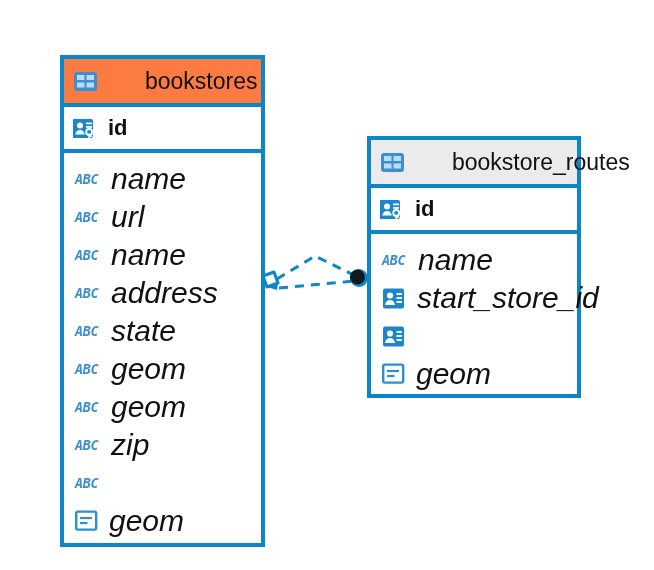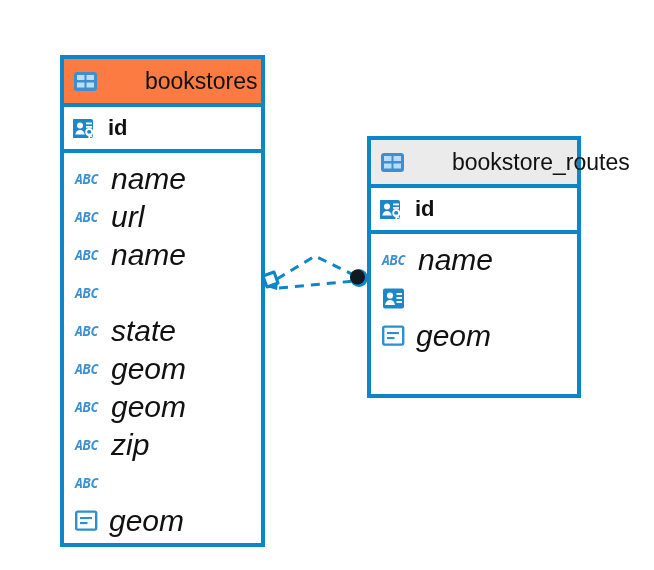--- a/index.html
+++ b/index.html
@@ -192,20 +192,21 @@
         <span class="icon icon-abc">
           <span class="abc-text">ABC</span>
         </span>
         <span class="field-label">name</span>
       </div>
 
       <div class="field-row">
         <span class="icon icon-abc">
           <span class="abc-text">ABC</span>
         </span>
+        <span class="field-label">address</span>
       </div>
 
       <div class="field-row">
         <span class="icon icon-abc">
           <span class="abc-text">ABC</span>
         </span>
         <span class="field-label">state</span>
       </div>
 
       <div class="field-row">
@@ -282,32 +283,45 @@
 
     <div class="field-list">
 
       <div class="field-row">
         <span class="icon icon-abc">
           <span class="abc-text">ABC</span>
         </span>
         <span class="field-label">name</span>
       </div>
 
-
       <div class="field-row">
         <span class="icon">
           <svg width="25" height="23" viewBox="0 0 25 23">
             <rect x="1" y="1.5" width="21" height="20" rx="2" fill="#1b87c9"></rect>
             <circle cx="8" cy="8.5" r="3.1" fill="#ffffff"></circle>
             <path d="M3 18 c0.7 -3.6 3.1 -4.9 5 -4.9 c1.9 0 4.3 1.3 5 4.9 z" fill="#ffffff"></path>
             <rect x="14.5" y="6" width="5.5" height="1.9" fill="#ffffff"></rect>
             <rect x="14.5" y="10" width="5.5" height="1.9" fill="#ffffff"></rect>
             <rect x="14.5" y="14" width="5.5" height="1.9" fill="#ffffff"></rect>
           </svg>
         </span>
+        <span class="field-label">start_store_id</span>
+      </div>
+
+      <div class="field-row">
+        <span class="icon">
+          <svg width="25" height="23" viewBox="0 0 25 23">
+            <rect x="1" y="1.5" width="21" height="20" rx="2" fill="#1b87c9"></rect>
+            <circle cx="8" cy="8.5" r="3.1" fill="#ffffff"></circle>
+            <path d="M3 18 c0.7 -3.6 3.1 -4.9 5 -4.9 c1.9 0 4.3 1.3 5 4.9 z" fill="#ffffff"></path>
+            <rect x="14.5" y="6" width="5.5" height="1.9" fill="#ffffff"></rect>
+            <rect x="14.5" y="10" width="5.5" height="1.9" fill="#ffffff"></rect>
+            <rect x="14.5" y="14" width="5.5" height="1.9" fill="#ffffff"></rect>
+          </svg>
+        </span>
       </div>
 
       <div class="field-row">
         <span class="icon">
           <svg width="24" height="22" viewBox="0 0 24 22">
             <rect x="1.2" y="1.6" width="20" height="18" rx="1.5" fill="#ffffff" stroke="#2b8fd0" stroke-width="2.4"></rect>
             <rect x="5" y="7" width="12" height="2.1" fill="#2b8fd0"></rect>
             <rect x="5" y="12" width="7.5" height="2.1" fill="#2b8fd0"></rect>
           </svg>
         </span>

